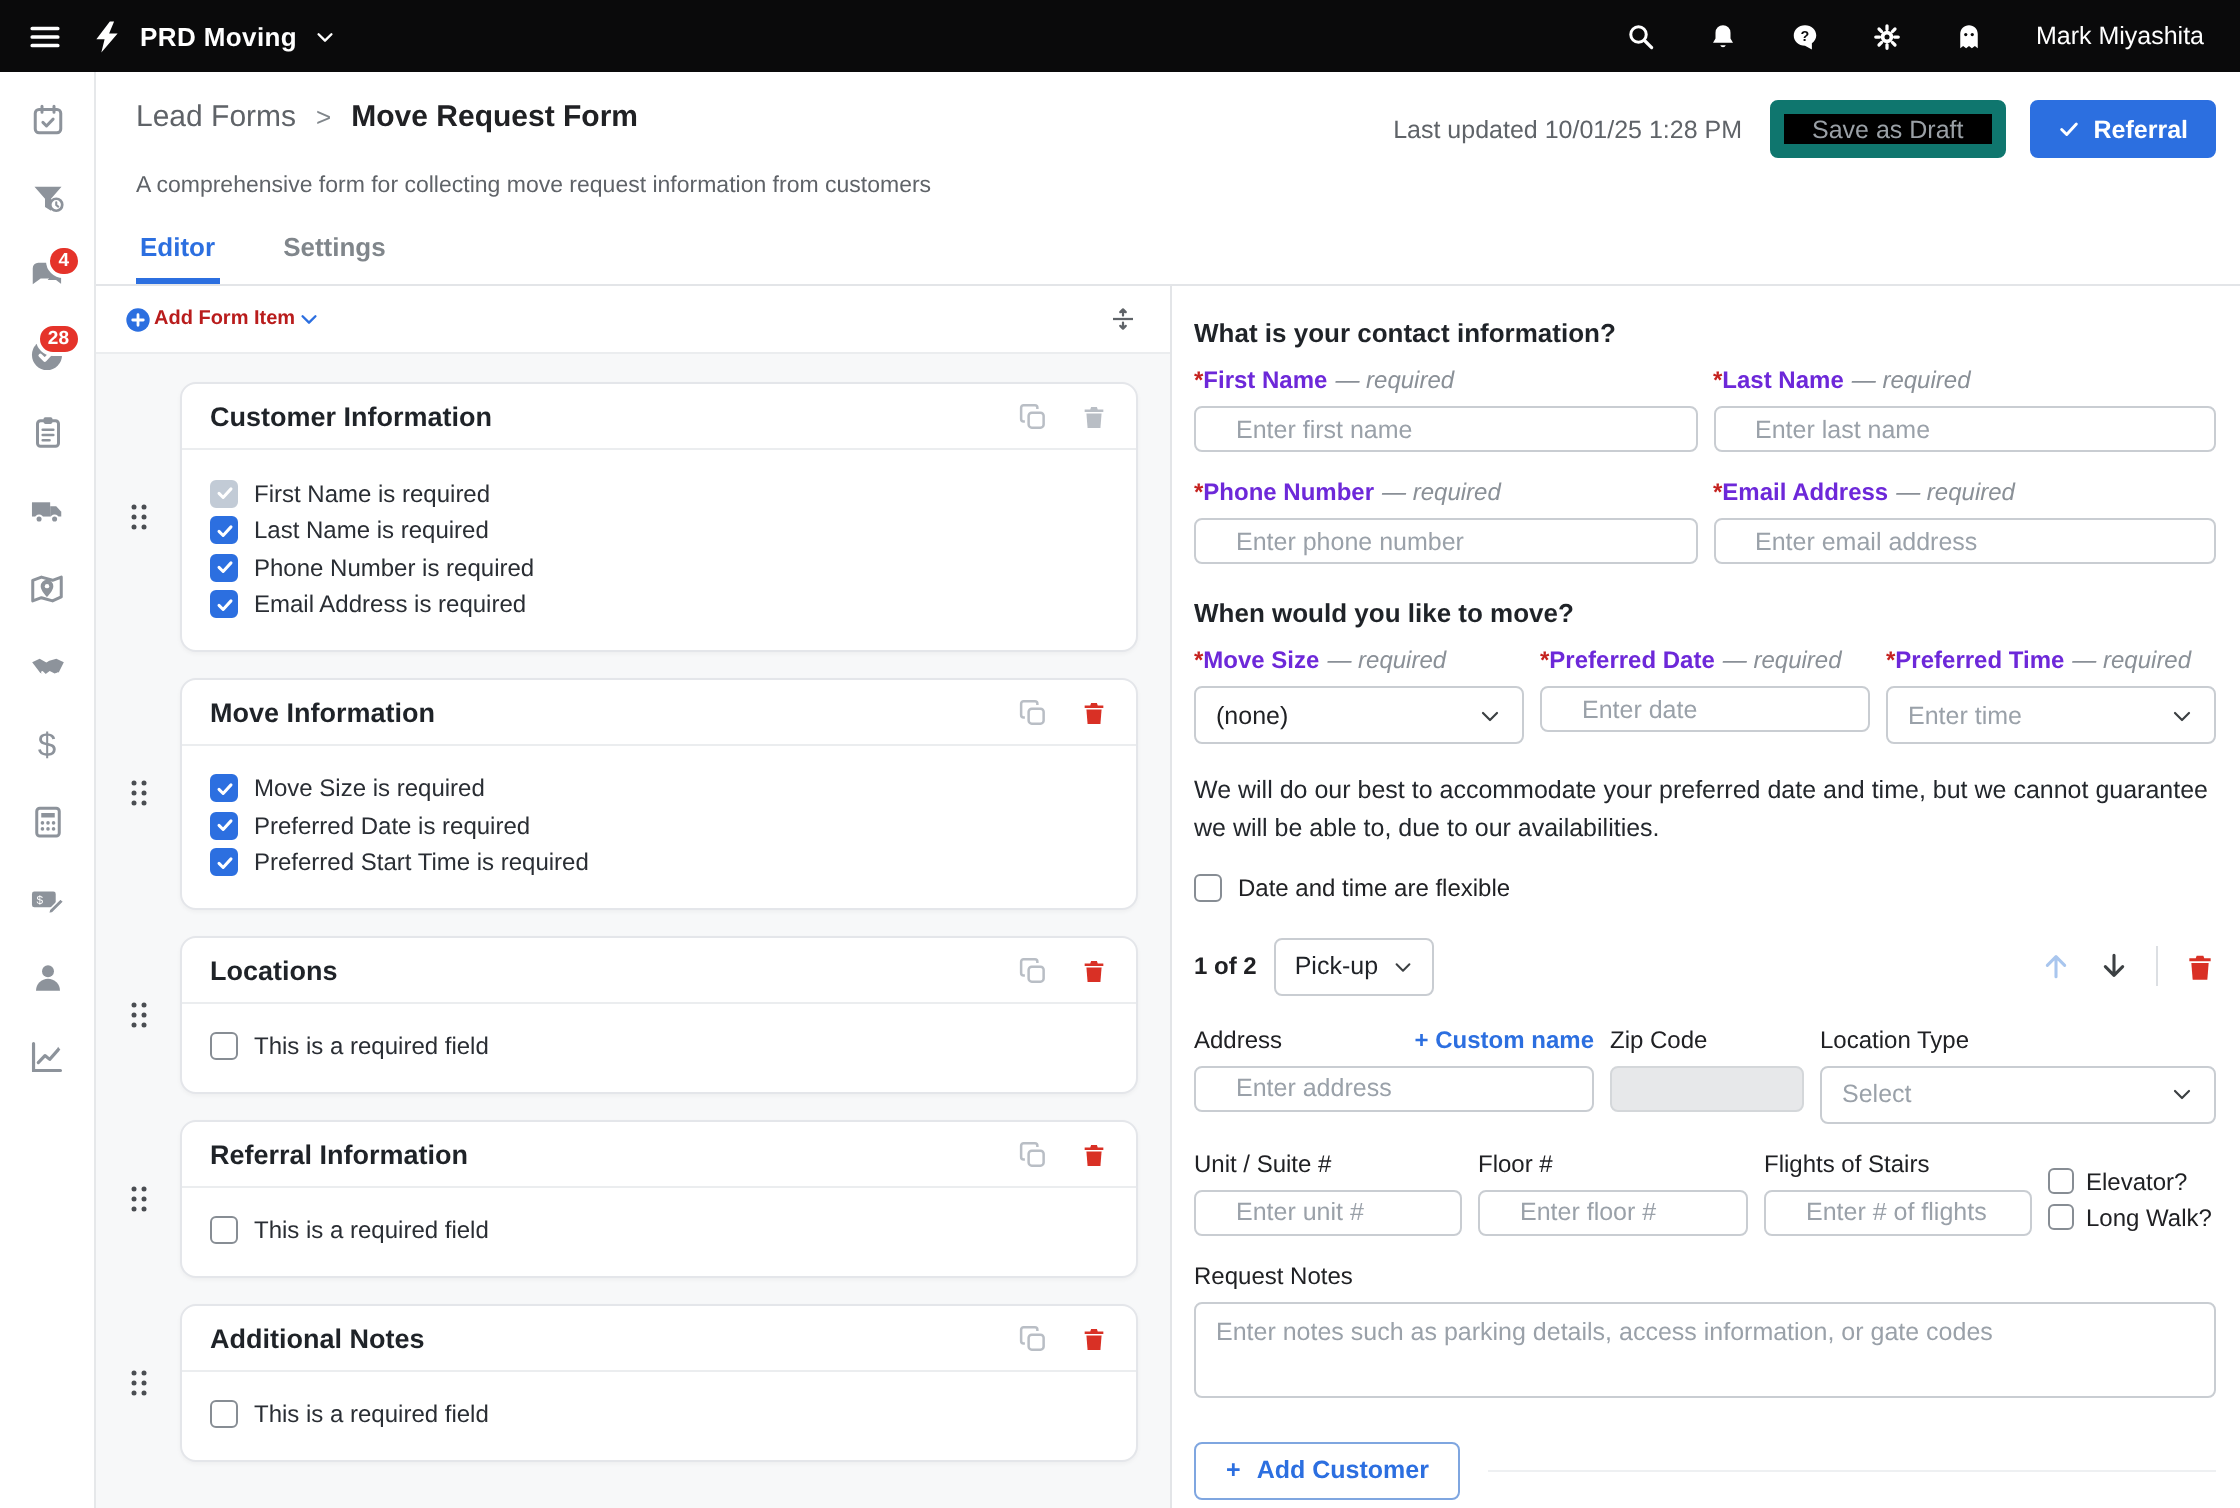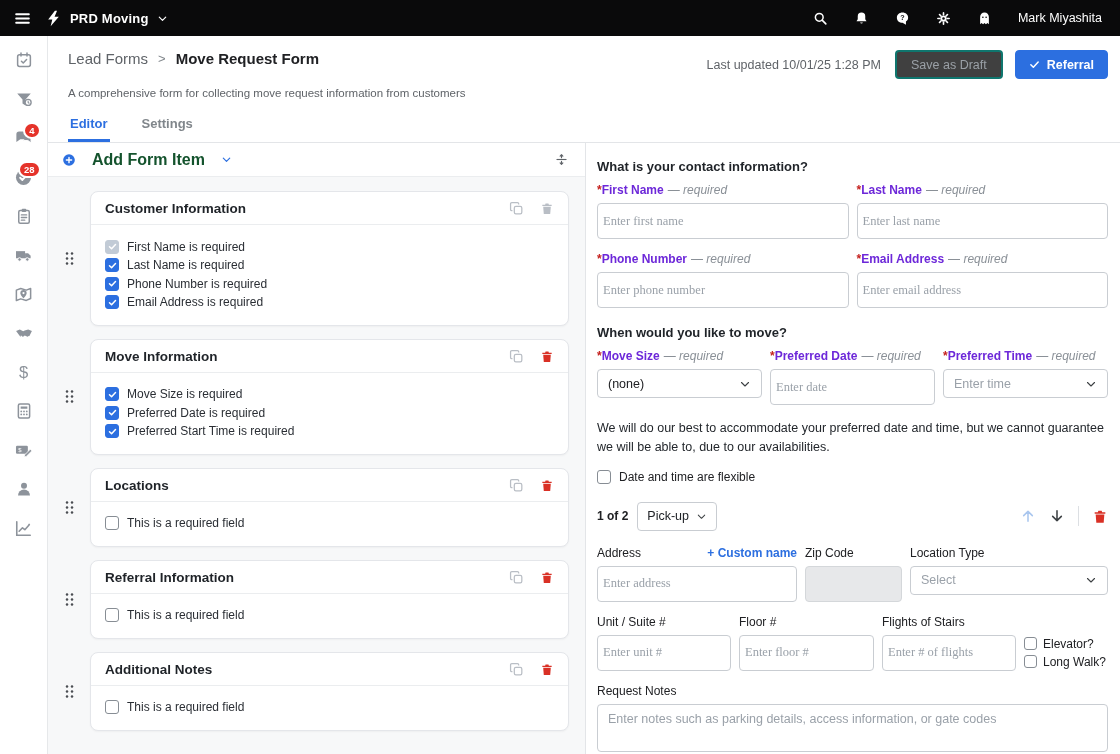--- a/index.html
+++ b/index.html
@@ -36,36 +36,36 @@
   .page-header { padding:14px 12px 0 20px; border-bottom:1px solid #e3e5e8; flex:0 0 auto; }
   .header-row { display:flex; align-items:flex-start; }
   .breadcrumb { display:flex; align-items:center; gap:10px; font-size:15px; }
   .crumb-parent { color:#5f6368; }
   .crumb-sep { color:#80868b; font-size:13px; }
   .crumb-current { color:#202124; font-weight:bold; }
   .header-actions { margin-left:auto; display:flex; align-items:center; gap:12px; }
   .last-updated { font-size:12.5px; color:#5f6368; margin-right:2px; }
   .btn { height:29px; border-radius:4px; font-size:12.5px; display:inline-flex;
     align-items:center; justify-content:center; cursor:pointer; }
-  .btn-draft { background:#404040; border:2px solid #0f766e; color:#9aa0a6; padding:0 14px; }
+  .btn-draft { background:#000000; border:7px solid #0f766e; color:#9aa0a6; padding:0 14px; }
   .btn-publish { background:#2c6fe0; border:1px solid #2c6fe0; color:#fff;
     font-weight:bold; padding:0 13px; gap:7px; }
   .subtitle { margin-top:8px; font-size:11.5px; color:#5f6368; }
   .tabs { display:flex; gap:30px; margin-top:17px; }
   .tab { font-size:13px; font-weight:bold; color:#80868b; padding:0 2px 8px; cursor:pointer; }
   .tab.active { color:#2c6fe0; border-bottom:3px solid #2c6fe0; }
 
   
   .content { flex:1; display:flex; min-height:0; }
   .builder { width:538px; flex:0 0 auto; border-right:1px solid #e3e5e8;
     display:flex; flex-direction:column; min-height:0; }
   .add-item-row { height:34px; background:#fff; border-bottom:1px solid #ebedef;
     display:flex; align-items:center; padding:0 16px 0 14px; flex:0 0 auto; }
-  .add-item { display:flex; align-items:center; gap:16px; color:#14532d;
-    font-size:16px; font-weight:bold; cursor:pointer; }
+  .add-item { display:flex; align-items:center; gap:1px; color:#b91c1c;
+    font-size:10px; font-weight:bold; cursor:pointer; }
   .unfold { margin-left:auto; color:#5f6368; cursor:pointer; display:flex; }
 
   .cards { flex:1; background:#f7f8f9; padding:14px 16px 0 0; overflow:hidden; }
   .card-row { display:flex; align-items:center; margin-bottom:13px; }
   .drag { width:42px; flex:0 0 auto; display:flex; justify-content:center;
     color:#4a4d52; cursor:grab; }
   .card { flex:1; background:#fff; border:1px solid #e4e6ea; border-radius:8px;
     box-shadow:0 1px 2px rgba(20,22,25,.04); }
   .card-head { display:flex; align-items:center; padding:9px 14px 8px;
     border-bottom:1px solid #ebedef; }
@@ -88,23 +88,23 @@
   
   .preview { flex:1; background:#fff; padding:16px 12px 0 11px; overflow:hidden; }
   .q-heading { font-size:13px; font-weight:bold; color:#1f2328; margin-bottom:9px; }
   .grid2 { display:grid; grid-template-columns:1fr 1fr; column-gap:8px; row-gap:13px; }
   .grid3 { display:grid; grid-template-columns:1fr 1fr 1fr; column-gap:8px; }
   .field-label { font-size:12px; margin-bottom:6px; white-space:nowrap; }
   .req { color:#c5221f; font-weight:bold; }
   .fl { font-weight:bold; color:#6d28d9; }
   .suffix { font-style:italic; color:#8a9097; margin-left:4px; }
   .plain-label { font-size:12px; color:#202124; margin-bottom:6px; white-space:nowrap; }
-  .tinput { width:100%; height:36px; border:1px solid #c9cdd2; border-radius:4px;
-    padding:0 5px; font-size:12.5px; color:#202124; background:#fff;
-    font-family:Liberation Serif, serif; }
+  .tinput { width:100%; height:23px; border:1px solid #c9cdd2; border-radius:4px;
+    padding:0 20px; font-size:12.5px; color:#202124; background:#fff;
+    font-family:Liberation Sans, sans-serif; }
   .tinput::placeholder { color:#9aa1a9; opacity:1; }
   .tinput:disabled { background:#e7e8ea; border-color:#d4d7da; }
   .fselect { height:29px; border:1px solid #c9cdd2; border-radius:4px; background:#fff;
     display:flex; align-items:center; padding:0 10px; font-size:12.5px;
     color:#202124; cursor:pointer; }
   .fselect.placeholder { color:#9aa1a9; }
   .fselect .chev { margin-left:auto; display:flex; color:#3c4043; }
   .note { margin-top:14px; font-size:12.5px; line-height:1.5; color:#23272c; }
   .flex-check { margin-top:13px; display:flex; align-items:center; gap:8px;
     font-size:12px; color:#202124; cursor:pointer; }

